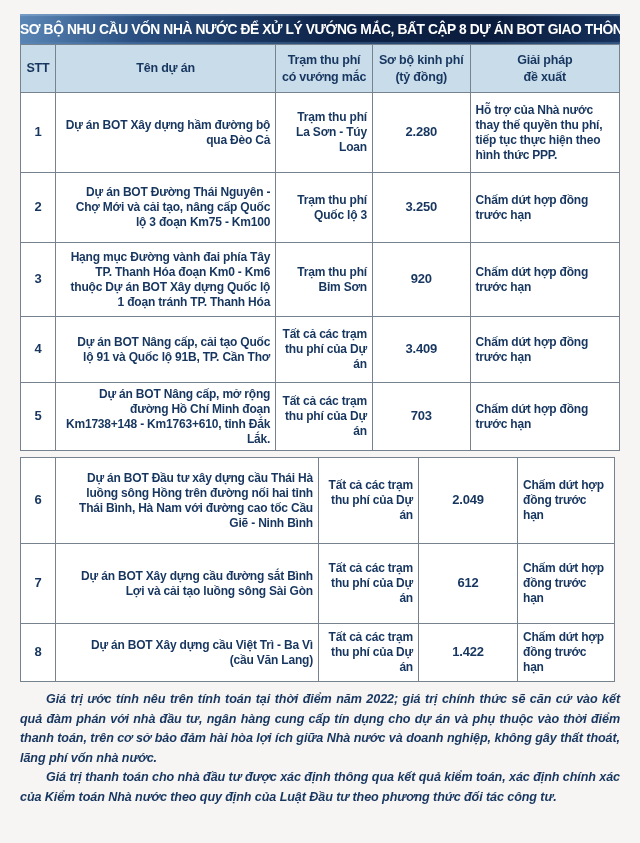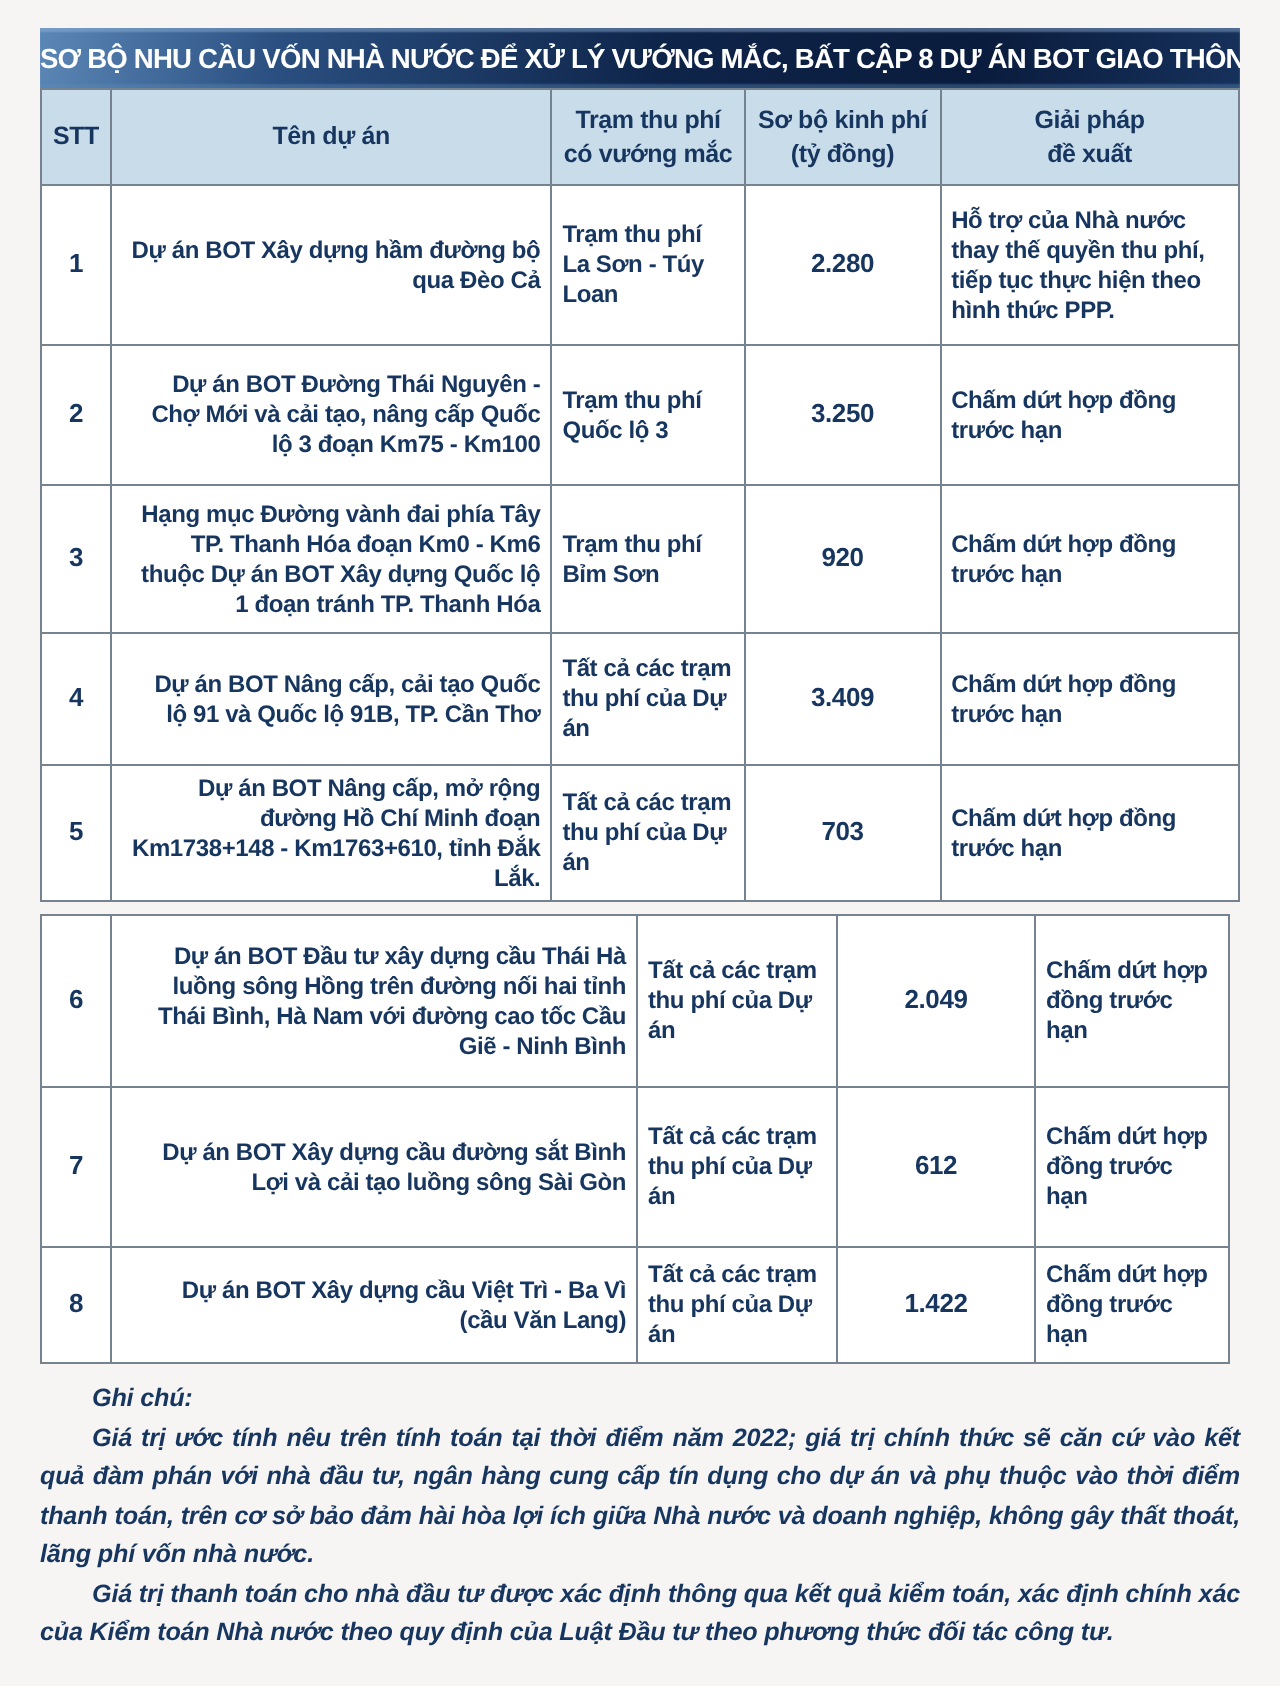--- a/index.html
+++ b/index.html
@@ -27,21 +27,21 @@
     color:#17365f;font-weight:700;font-size:12px;line-height:1.25;letter-spacing:-0.2px;
     padding:2px 5px;vertical-align:middle;background:#ffffff;
     overflow:hidden;
   }
   thead th{
     background:#c9dcea;text-align:center;font-size:12.5px;line-height:1.3;
     white-space:pre-line;
   }
   td.c-stt{text-align:center;font-size:13px;}
   td.c-name{text-align:right;padding-left:8px;}
-  td.c-toll{text-align:left;}
+  td.c-toll{text-align:right;}
   td.c-cost{text-align:center;font-size:13px;}
   td.c-sol{text-align:left;}
   .h-head{height:48px;}
   .h-r1{height:80px;} .h-r2{height:70px;} .h-r3{height:74px;}
   .h-r4{height:66px;} .h-r5{height:68px;}
   .h-r6{height:86px;} .h-r7{height:80px;} .h-r8{height:58px;}
   .h-total{height:30px;}
   td.total-label{text-align:center;font-size:14px;}
   td.total-value{text-align:center;font-size:14px;}
   .tbl-b{margin-top:6px;}
@@ -148,18 +148,17 @@
         <td class="c-stt">8</td>
         <td class="c-name">Dự án BOT Xây dựng cầu Việt Trì - Ba Vì (cầu Văn Lang)</td>
         <td class="c-toll">Tất cả các trạm thu phí của Dự án</td>
         <td class="c-cost">1.422</td>
         <td class="c-sol">Chấm dứt hợp đồng trước hạn</td>
       </tr>
     </tbody>
   </table>
 
   <div class="notes">
-    <p class="notes-heading">Ghi chú:</p>
     <p>Giá trị ước tính nêu trên tính toán tại thời điểm năm 2022; giá trị chính thức sẽ căn cứ vào kết quả đàm phán với nhà đầu tư, ngân hàng cung cấp tín dụng cho dự án và phụ thuộc vào thời điểm thanh toán, trên cơ sở bảo đảm hài hòa lợi ích giữa Nhà nước và doanh nghiệp, không gây thất thoát, lãng phí vốn nhà nước.</p>
     <p>Giá trị thanh toán cho nhà đầu tư được xác định thông qua kết quả kiểm toán, xác định chính xác của Kiểm toán Nhà nước theo quy định của Luật Đầu tư theo phương thức đối tác công tư.</p>
   </div>
 
 </div>
 
 </body></html>

